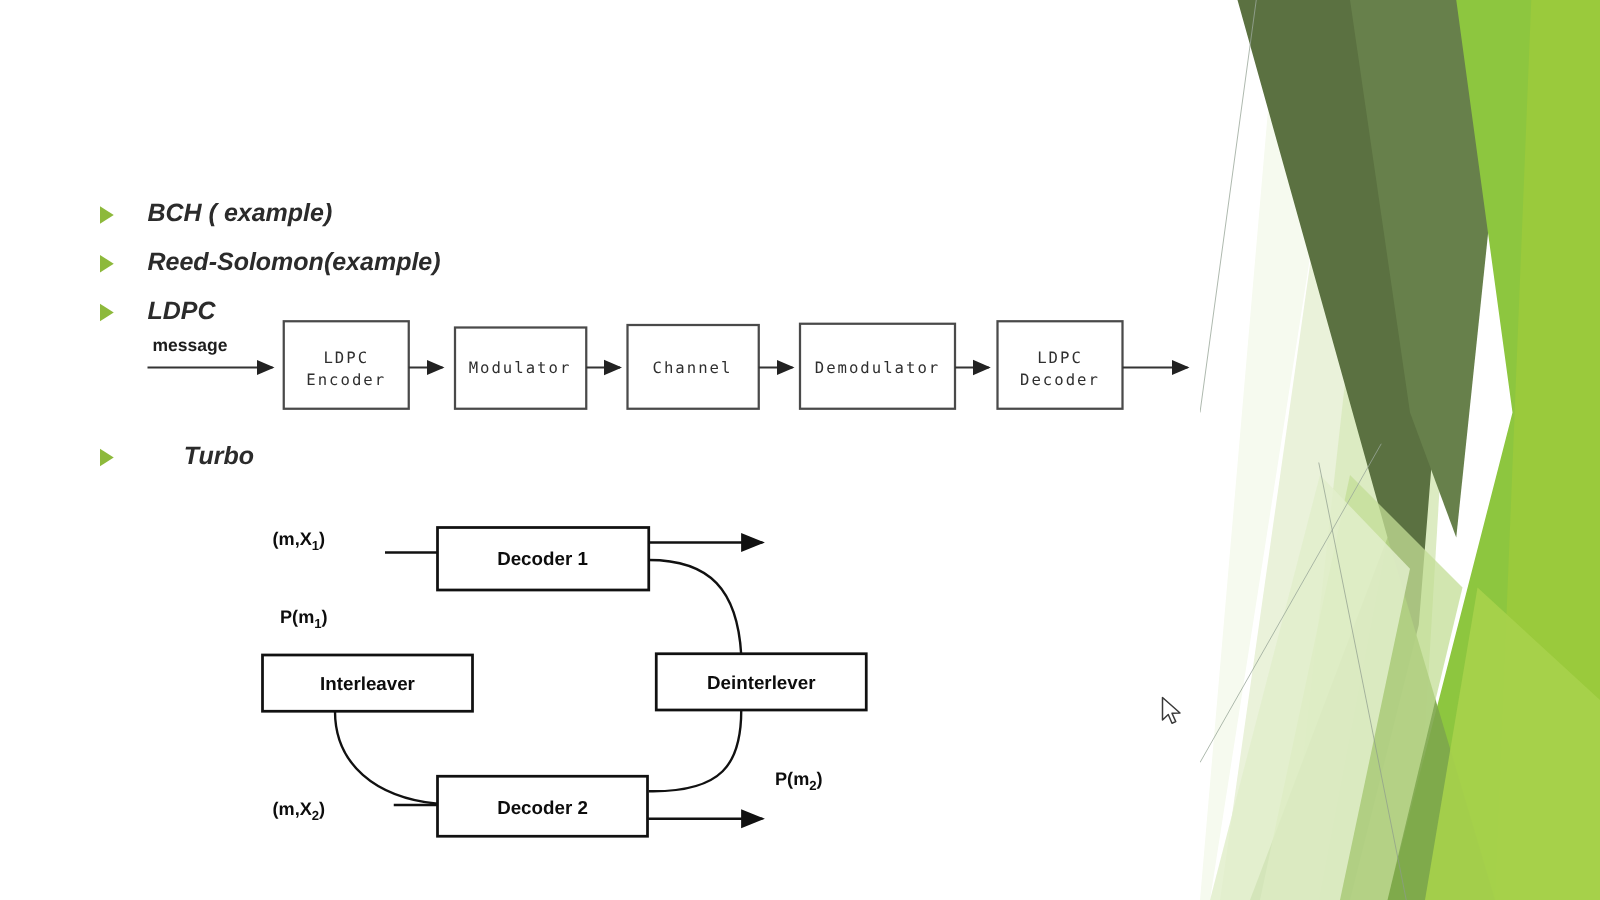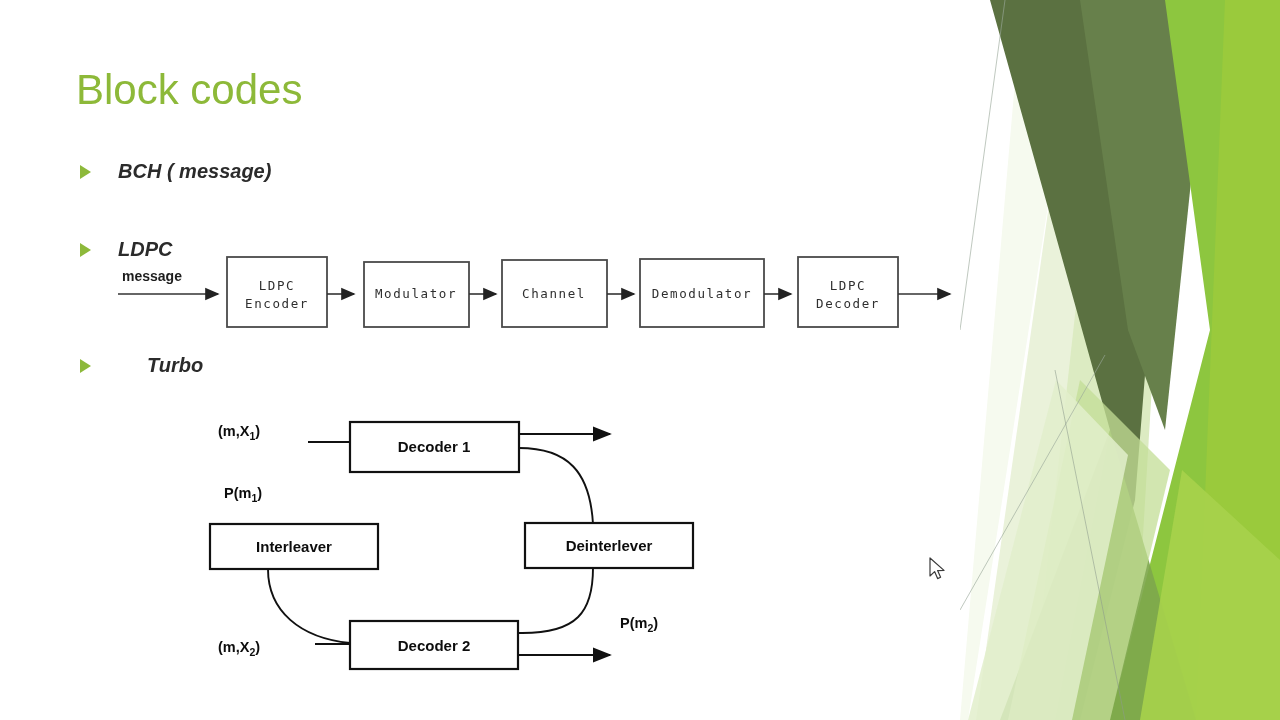--- a/index.html
+++ b/index.html
@@ -104,25 +104,28 @@
       </g>
       <g>
         <line x1="145" y1="355" x2="0" y2="610" stroke="#9aa89a" stroke-width="0.8" opacity="0.8"></line>
       </g>
       <g>
         <line x1="95" y1="370" x2="165" y2="720" stroke="#8d9b8d" stroke-width="0.8" opacity="0.7"></line>
       </g>
     </svg>
   </div>
 
-  <div id="title">Block codes</div>
 
   <div class="bullet" id="b1">
     <span class="tri"></span>
-    <span class="btxt">BCH ( message)</span>
+    <span class="btxt">BCH ( example)</span>
+  </div>
+  <div class="bullet" id="b2">
+    <span class="tri"></span>
+    <span class="btxt">Reed-Solomon(example)</span>
   </div>
   <div class="bullet" id="b3">
     <span class="tri"></span>
     <span class="btxt">LDPC</span>
   </div>
   <div class="bullet" id="b4">
     <span class="tri"></span>
     <span class="btxt">Turbo</span>
   </div>
 

